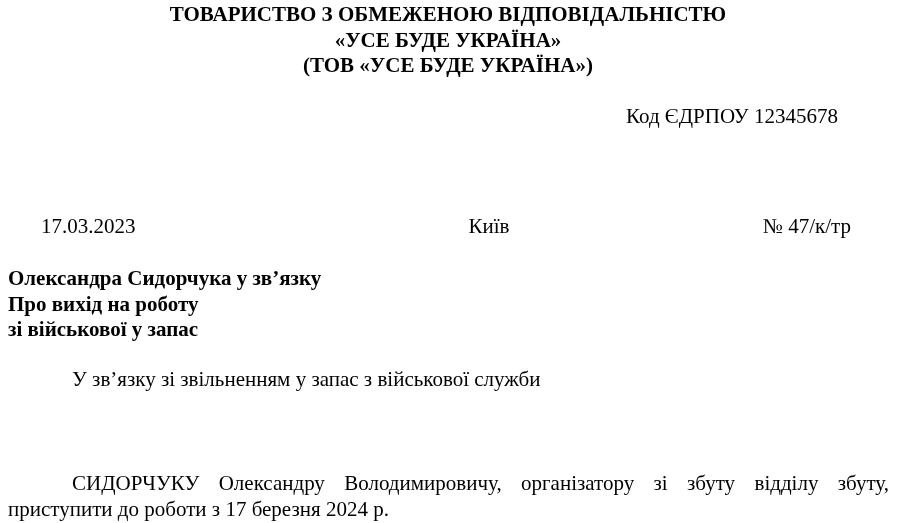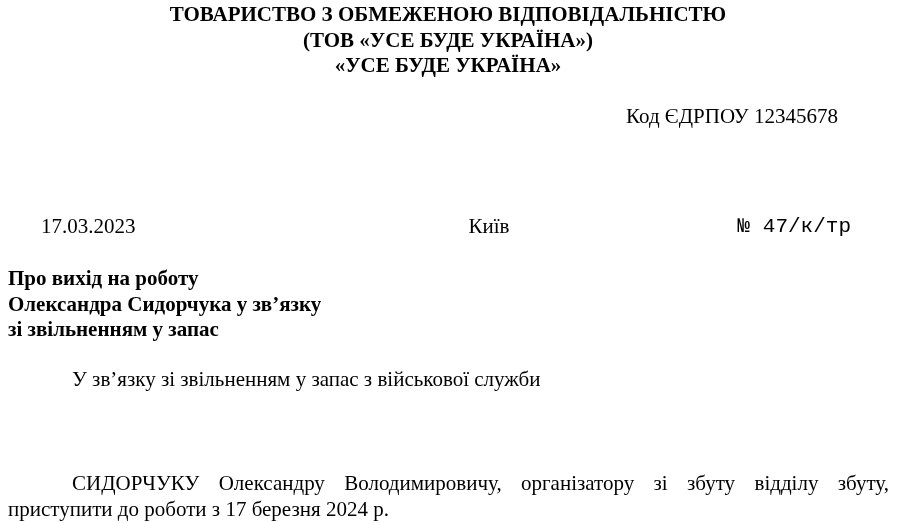--- a/index.html
+++ b/index.html
@@ -47,21 +47,21 @@
 
     .requisites {
       top: 214px;
       left: 0;
       right: 0;
       height: 26px;
       margin-left: 33px;
     }
     .req-date { left: 8px; top: 0; }
     .req-place { left: 456px; top: 0; transform: translateX(-50%); }
-    .req-number { right: 70px; top: 0; font-family: Liberation Mono, monospace; }
+    .req-number { right: 70px; top: 0; }
 
     .subject-block {
       top: 266px;
       left: 8px;
       font-weight: bold;
     }
 
     .preamble {
       top: 367px;
       left: 8px;
@@ -89,37 +89,37 @@
       text-align: left;
     }
   </style>
 </head>
 <body>
 
 <div class="page">
 
   <div class="abs org-header">
     <div>ТОВАРИСТВО З ОБМЕЖЕНОЮ ВІДПОВІДАЛЬНІСТЮ</div>
+    <div>«УСЕ БУДЕ УКРАЇНА»</div>
     <div>(ТОВ «УСЕ БУДЕ УКРАЇНА»)</div>
-    <div>«УСЕ БУДЕ УКРАЇНА»</div>
   </div>
 
   <div class="abs edrpou-line">Код ЄДРПОУ 12345678</div>
 
 
   <div class="abs requisites">
     <span class="abs req-date">17.03.2023</span>
     <span class="abs req-place">Київ</span>
     <span class="abs req-number">№ 47/к/тр</span>
   </div>
 
   <div class="abs subject-block">
+    <div>Олександра Сидорчука у зв’язку</div>
     <div>Про вихід на роботу</div>
-    <div>Олександра Сидорчука у зв’язку</div>
-    <div>зі звільненням у запас</div>
+    <div>зі військової у запас</div>
   </div>
 
   <div class="abs preamble">У зв’язку зі звільненням у запас з військової служби</div>
 
 
   <div class="abs order-item">
     <div class="line1">СИДОРЧУКУ Олександру Володимировичу, організатору зі збуту відділу збуту,</div>
     <div class="line2">приступити до роботи з 17 березня 2024 р.</div>
   </div>
 

